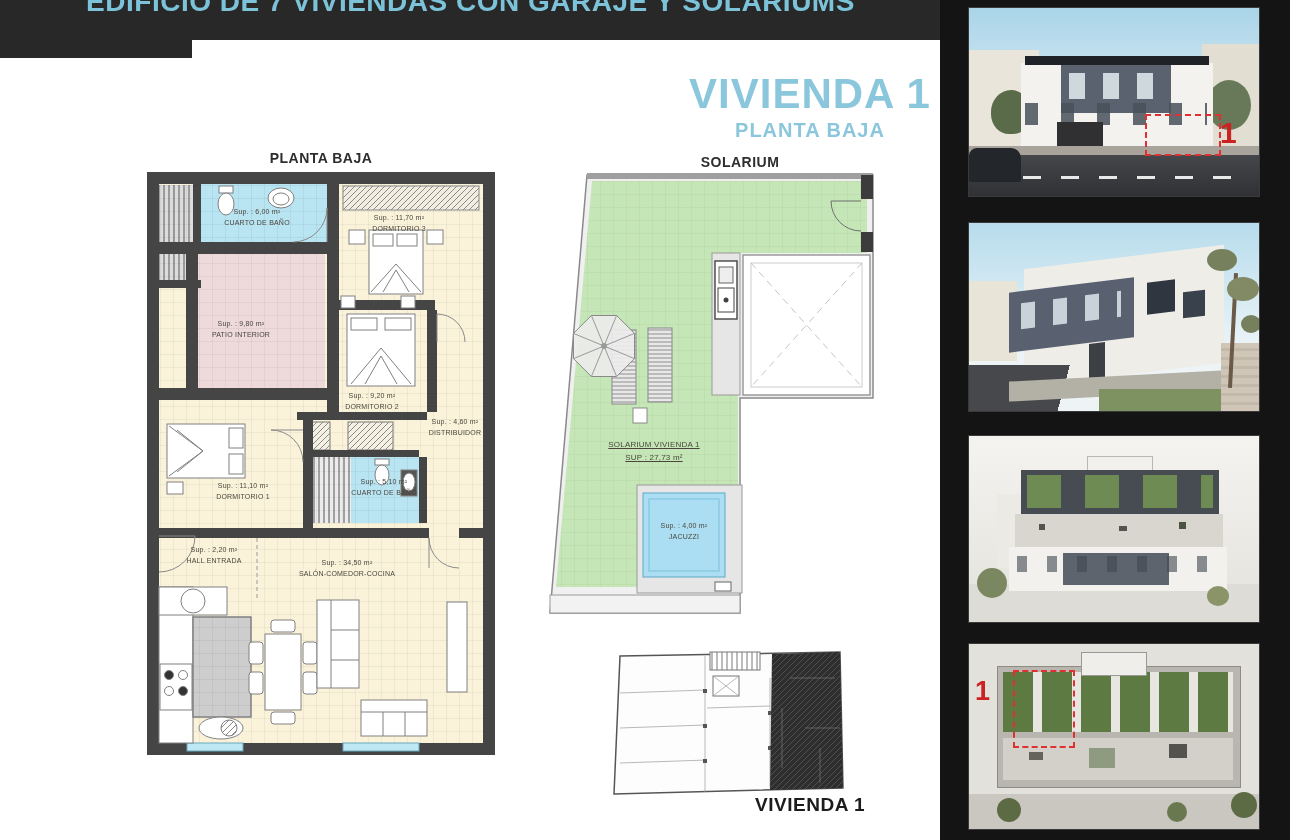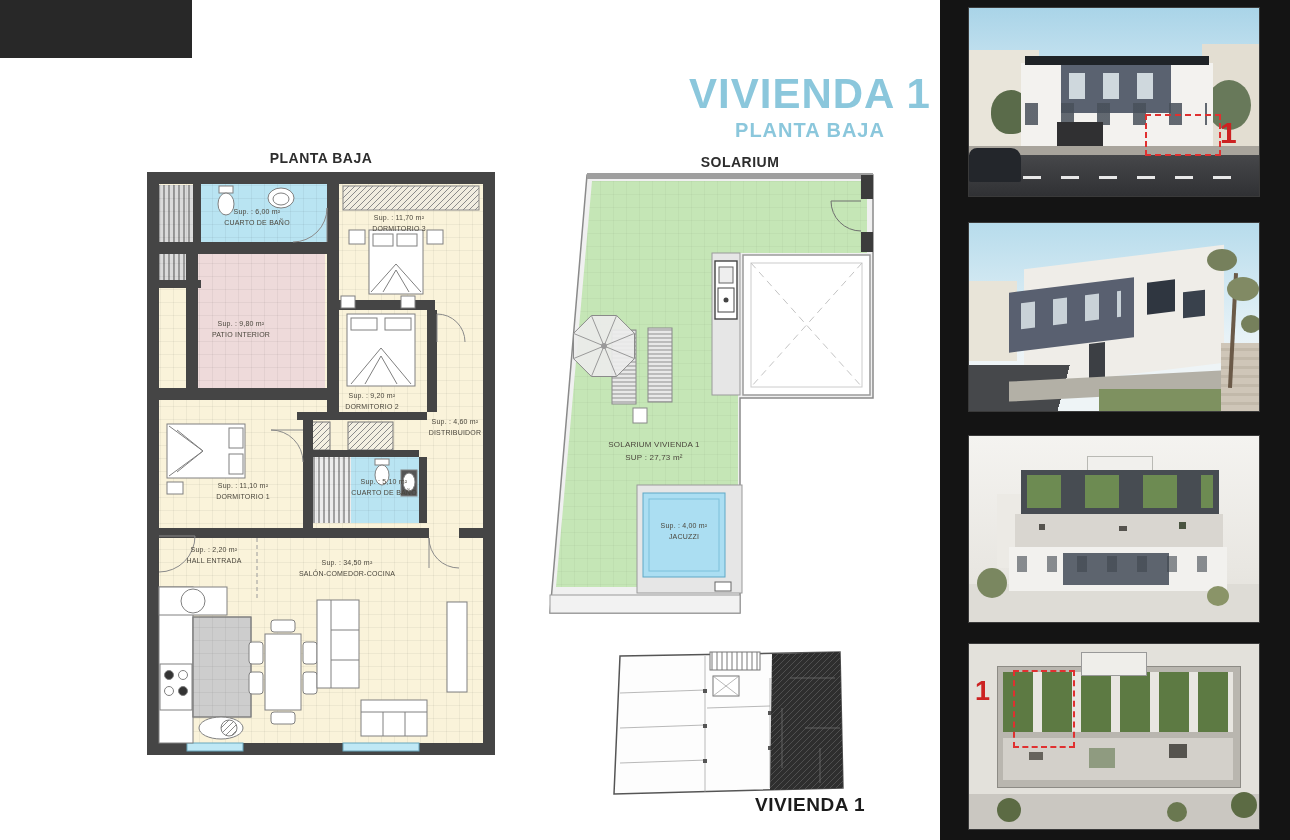--- a/index.html
+++ b/index.html
@@ -112,28 +112,31 @@
         background:repeating-linear-gradient(90deg,#5d7a43 0 30px,#e8e6e1 30px 39px);}
   .p4-rooftop{left:112px;top:8px;width:64px;height:22px;background:#efeeea;border:1px solid #999;}
   .p4-terr{left:34px;top:94px;width:230px;height:42px;background:#d3d0ca;}
   .p4-spk1{left:120px;top:104px;width:26px;height:20px;background:#8f9b80;}
   .p4-spk2{left:200px;top:100px;width:18px;height:14px;background:#55534e;}
   .p4-spk3{left:60px;top:108px;width:14px;height:8px;background:#66635c;}
   .p4-redbox{left:44px;top:26px;width:58px;height:74px;}
   .p4-badge{left:6px;top:34px;font-size:27px;}
 
   
-  .sol-label{font-size:8px;line-height:13px;width:160px;}
+  .sol-label{font-size:8px;line-height:13px;width:160px;text-decoration:underline;}
 </style>
 </head>
 <body>
 
 <div class="page">
 
   <div class="header-bar-left"></div>
+  <div class="header-bar">
+    <div class="header-title">EDIFICIO DE 7 VIVIENDAS CON GARAJE Y SOLARIUMS</div>
+  </div>
 
   <div class="main-title">VIVIENDA 1</div>
   <div class="main-subtitle">PLANTA BAJA</div>
   <div class="plan-title plan-title-left">PLANTA BAJA</div>
   <div class="plan-title plan-title-sol">SOLARIUM</div>
 
   <div class="floor-plan">
     <svg width="348" height="583" viewBox="0 0 348 583">
       <defs>
         <pattern id="pg" width="13" height="13" patternUnits="userSpaceOnUse">

